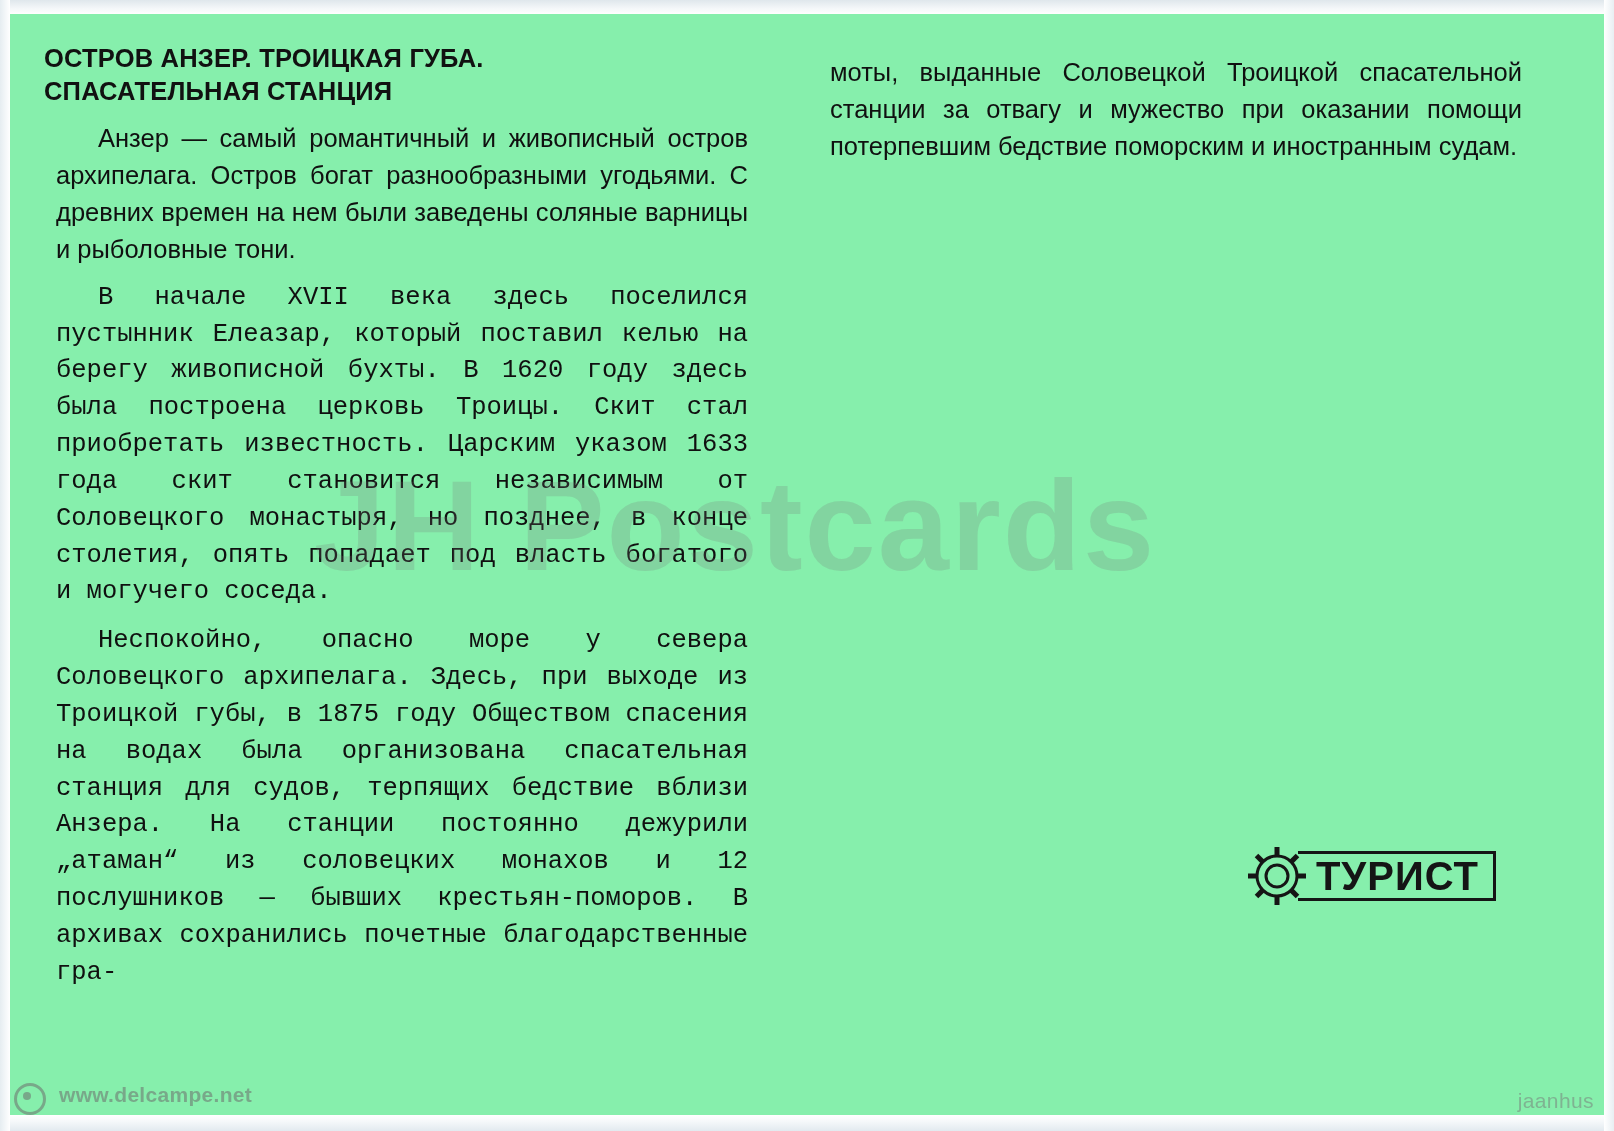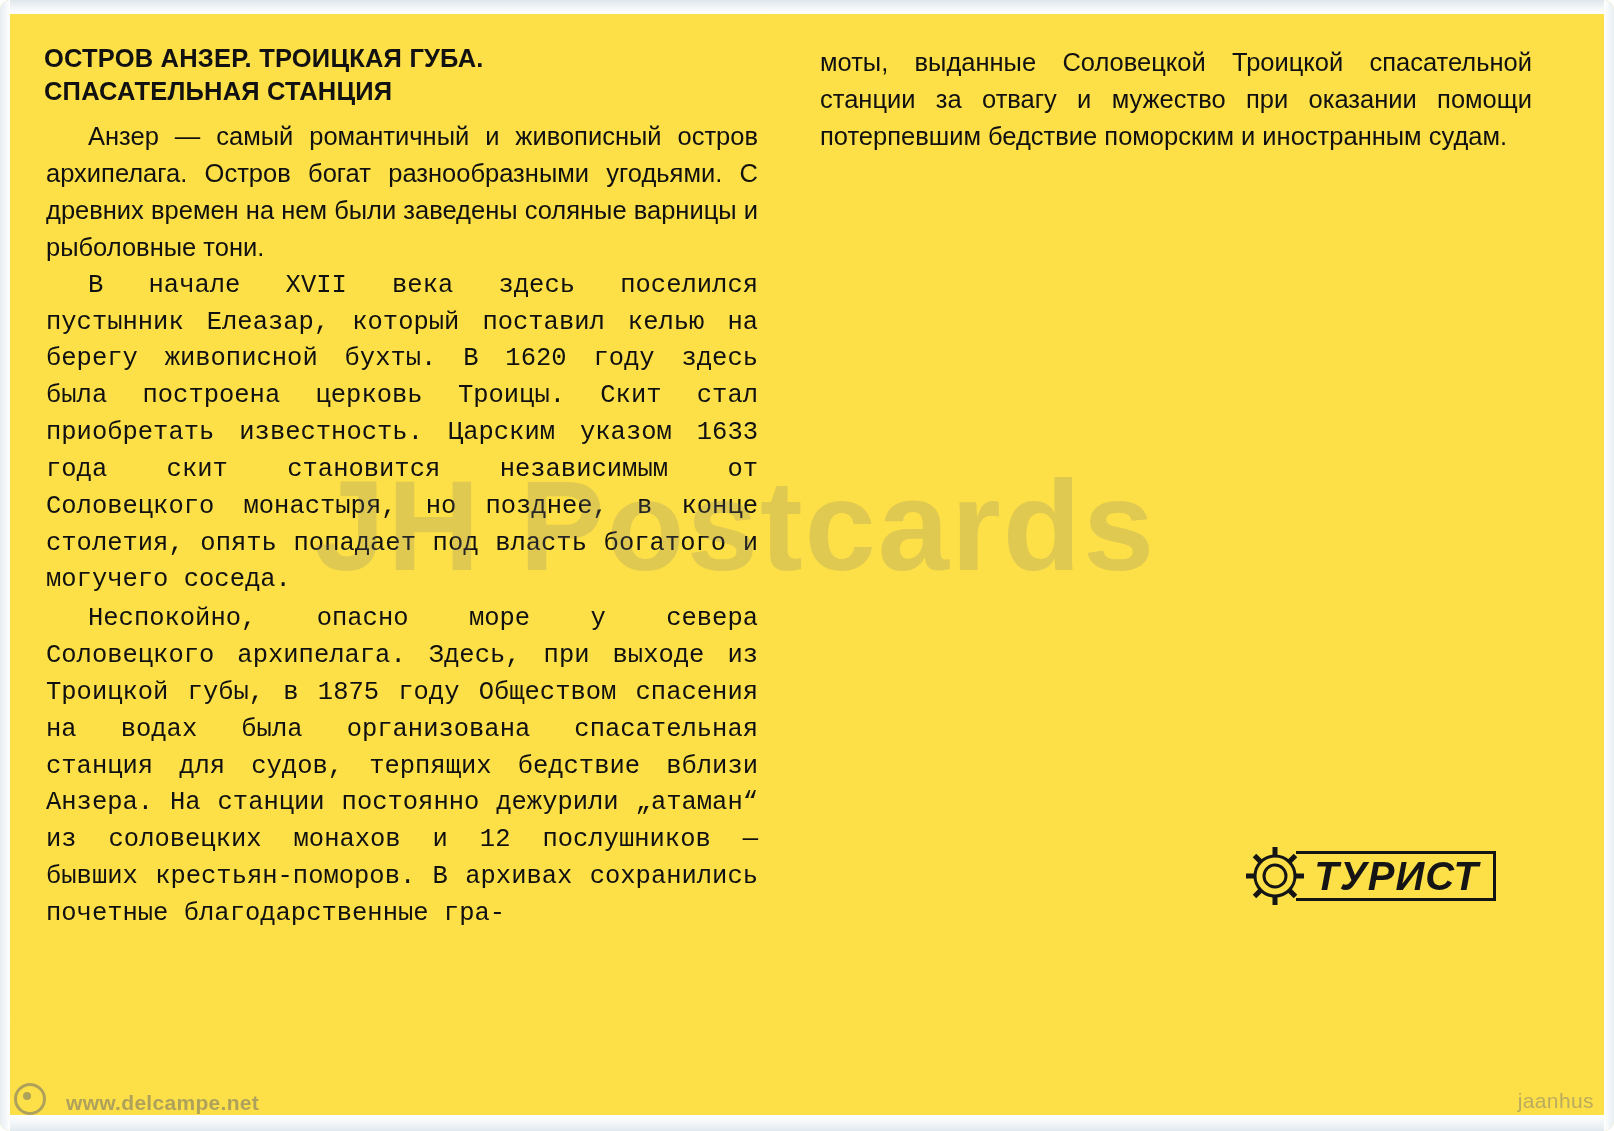--- a/index.html
+++ b/index.html
@@ -7,23 +7,22 @@
     padding: 0;
     background: #ffffff;
   }
   body {
     font-family: "Liberation Sans", sans-serif;
   }
   .page {
     position: relative;
     width: 1614px;
     height: 1131px;
-    background: #fde047;
+    background: #86efac;
     overflow: hidden;
-    border-radius: 10px;
   }
   
   .edge-top {
     position: absolute;
     left: 0; top: 0; width: 1614px; height: 14px;
     background: linear-gradient(180deg, #dfe7ec 0%, #f4f7f9 60%, #ffffff 100%);
   }
   .edge-bottom {
     position: absolute;
     left: 0; bottom: 0; width: 1614px; height: 16px;
@@ -59,21 +58,21 @@
     letter-spacing: 0.2px;
     color: #111111;
     margin: 0 0 10px 0;
     white-space: pre-line;
   }
 
   .para {
     font-size: 25.5px;
     line-height: 1.445;
     color: #101010;
-    margin: 2px;
+    margin: 12px;
     text-align: justify;
     text-justify: inter-word;
     text-indent: 42px;
     hyphens: manual;
   }
   .col-left .para + .para {
     margin-top: 0;
     font-family: Liberation Mono, monospace;
   }
   .col-right .para {
@@ -95,22 +94,22 @@
     user-select: none;
     white-space: nowrap;
   }
 
   
   .delcampe {
     position: absolute;
     left: 14px;
     bottom: 16px;
     display: flex;
-    align-items: flex-end;
-    gap: 20px;
+    align-items: flex-start;
+    gap: 13px;
     color: rgba(110, 110, 110, 0.55);
     font-size: 21px;
     font-weight: bold;
     letter-spacing: 0.3px;
     user-select: none;
   }
   .delcampe .dc-mark {
     display: inline-block;
     width: 26px; height: 26px;
     border-radius: 50%;
@@ -147,21 +146,20 @@
   }
   .logo-gear {
     width: 62px;
     height: 62px;
     position: relative;
   }
   .logo-word {
     margin-left: -10px;
     font-size: 40px;
     font-weight: bold;
-    font-style: italic;
     color: #151515;
     letter-spacing: 1px;
     border: 3px solid #151515;
     border-left: none;
     padding: 2px 14px 2px 18px;
     line-height: 1.02;
   }
 </style>
 </head>
 <body>

